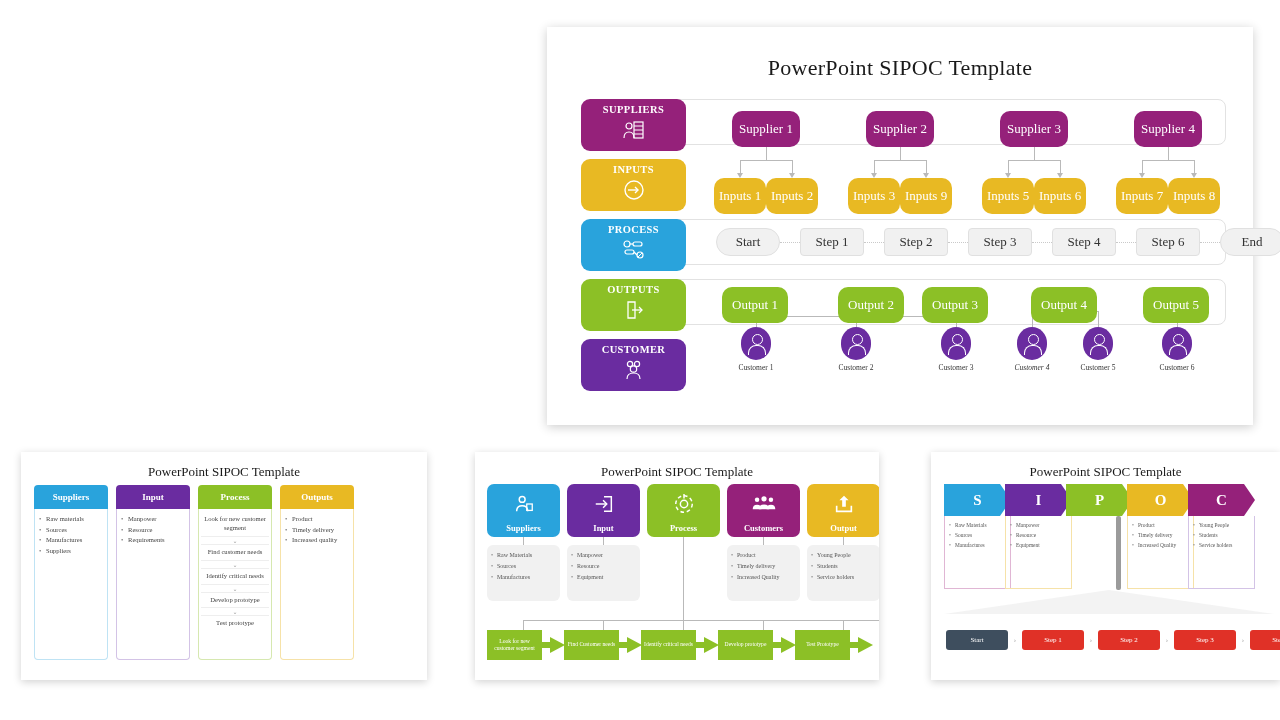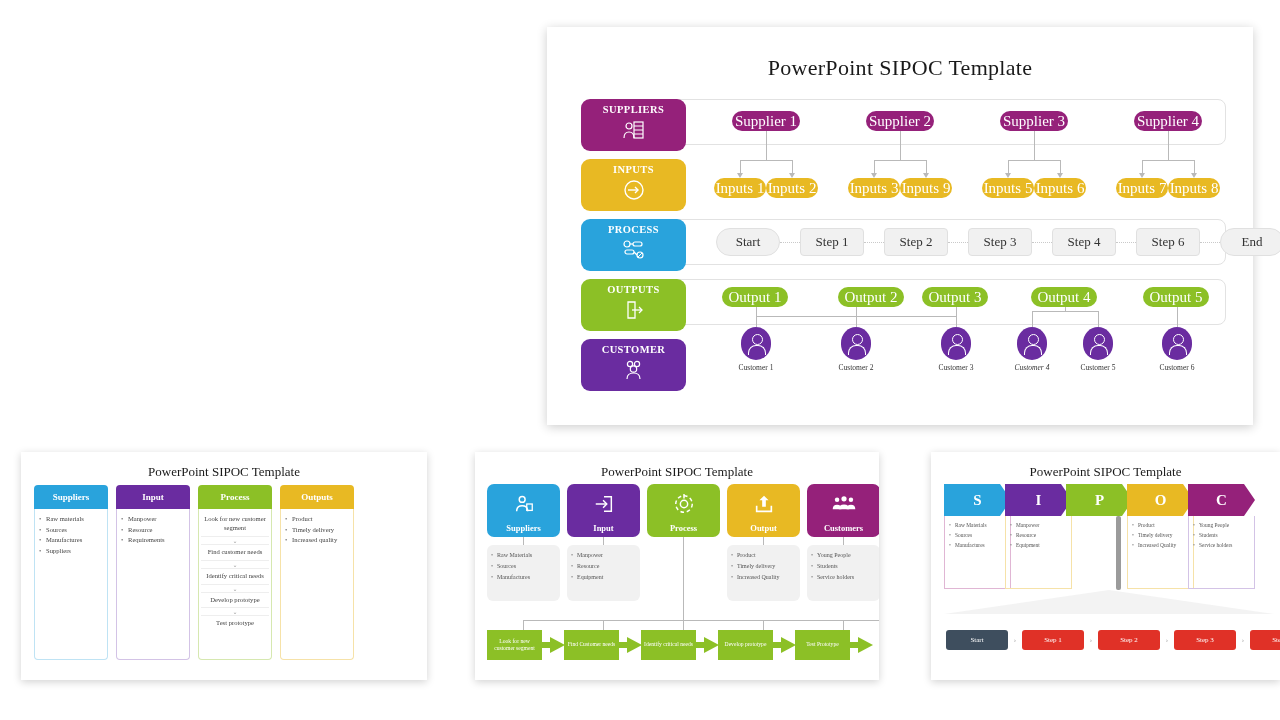--- a/index.html
+++ b/index.html
@@ -63,24 +63,24 @@
   }
   .cat-label {
     font-size: 10.5px; font-weight: 700; letter-spacing: .4px;
     font-family: "Liberation Serif", serif;
   }
   .cat-icon { display:block; margin: 2px auto 0; }
 
   
   .pill {
     position: absolute;
-    height: 20px;
+    height: 36px;
     border-radius: 10px;
     color: #fff;
-    font-size: 15px;
+    font-size: 13px;
     display: flex; align-items: center; justify-content: center;
     white-space: nowrap;
     z-index: 4;
     font-family: Liberation Serif, serif;
   }
   .pill.supplier { background: #95217a; width: 68px; }
   .pill.input    { background: #e8b923; width: 52px; }
   .pill.output   { background: #8cc026; width: 66px; }
 
   
@@ -486,42 +486,42 @@
       <div class="icard" style="background:#8cc026;">
         <span class="ic">
           <svg width="22" height="22" viewBox="0 0 24 24">
               <circle cx="12" cy="12" r="9" fill="none" stroke="#fff" stroke-width="1.6" stroke-dasharray="4 3"></circle>
               <circle cx="12" cy="12" r="4" fill="none" stroke="#fff" stroke-width="1.6"></circle>
               <line x1="12" y1="1" x2="12" y2="6" stroke="#fff" stroke-width="1.6"></line>
             </svg>
         </span>
         <span class="icard-lbl">Process</span>
       </div>
-      <div class="icard" style="background:#e8b923;">
-        <span class="ic">
-          <svg width="22" height="22" viewBox="0 0 24 24">
-              <path d="M12 3 l5 5 h-3 v7 h-4 v-7 h-3 z" fill="#fff"></path>
-              <path d="M4 14 v6 h16 v-6" fill="none" stroke="#fff" stroke-width="1.8"></path>
-            </svg>
-        </span>
-        <span class="icard-lbl">Output</span>
-      </div>
       <div class="icard" style="background:#95217a;">
         <span class="ic">
           <svg width="26" height="22" viewBox="0 0 30 24">
               <circle cx="7" cy="7" r="2.6" fill="#fff"></circle>
               <path d="M2 18 q0-5 5-5 q5 0 5 5" fill="#fff"></path>
               <circle cx="15" cy="6" r="3" fill="#fff"></circle>
               <path d="M9 18 q0-5.5 6-5.5 q6 0 6 5.5" fill="#fff"></path>
               <circle cx="23" cy="7" r="2.6" fill="#fff"></circle>
               <path d="M18 18 q0-5 5-5 q5 0 5 5" fill="#fff"></path>
             </svg>
         </span>
         <span class="icard-lbl">Customers</span>
       </div>
+      <div class="icard" style="background:#e8b923;">
+        <span class="ic">
+          <svg width="22" height="22" viewBox="0 0 24 24">
+              <path d="M12 3 l5 5 h-3 v7 h-4 v-7 h-3 z" fill="#fff"></path>
+              <path d="M4 14 v6 h16 v-6" fill="none" stroke="#fff" stroke-width="1.8"></path>
+            </svg>
+        </span>
+        <span class="icard-lbl">Output</span>
+      </div>
     </div>
 
     <div>
       <div class="ln v" style="left:48px; top:85px; height:8px;"></div>
       <div class="ln v" style="left:128px; top:85px; height:8px;"></div>
       <div class="ln v" style="left:208px; top:85px; height:93px;"></div>
       <div class="ln v" style="left:288px; top:85px; height:8px;"></div>
       <div class="ln v" style="left:368px; top:85px; height:8px;"></div>
       <div class="ln h" style="left:48px; top:168px; width:360px;"></div>
       <div class="ln v" style="left:48px; top:168px; height:10px;"></div>

